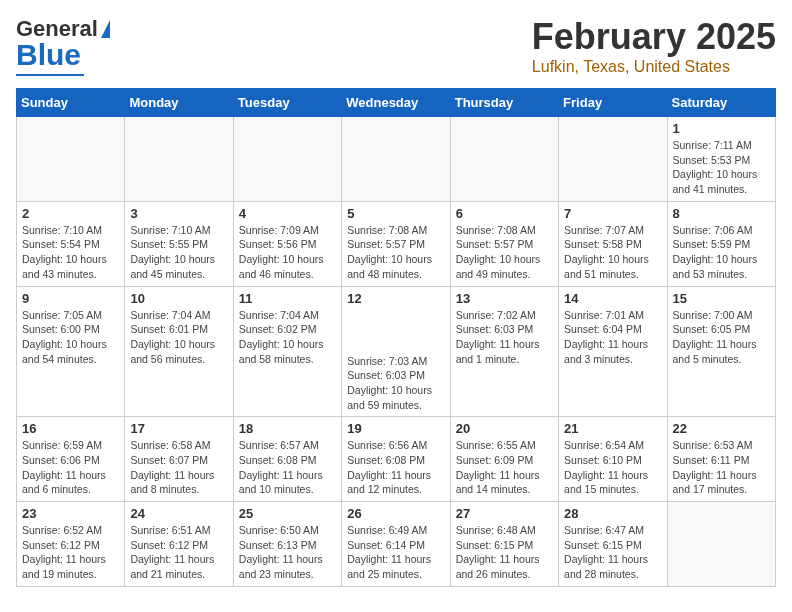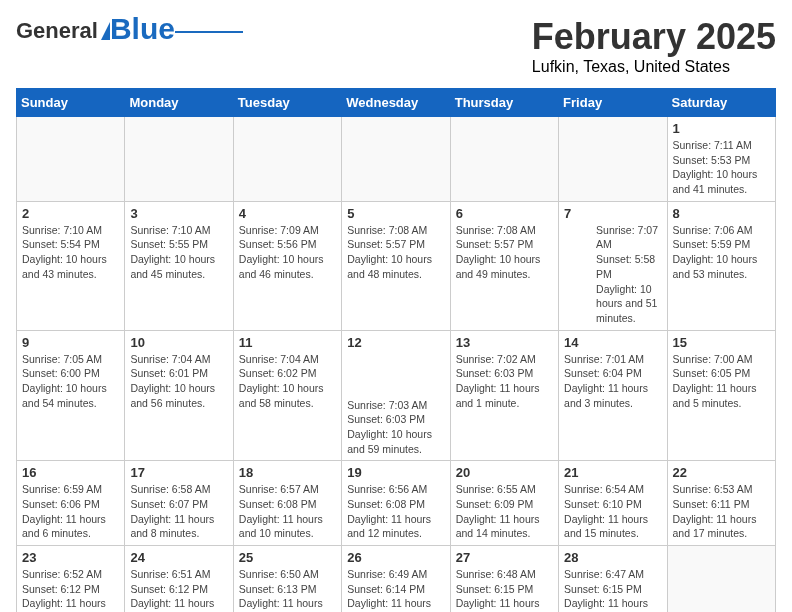--- a/index.html
+++ b/index.html
@@ -11,34 +11,34 @@
       padding: 16px;
     }
     .header {
       display: flex;
       justify-content: space-between;
       align-items: flex-start;
       margin-bottom: 12px;
     }
     .logo {
       display: flex;
-      flex-direction: row;
-      align-items: center;
+      flex-direction: column;
+      align-items: flex-start;
     }
     .title-block {
     }
     .title-block h1 {
       font-size: 36px;
       font-weight: bold;
       color: #333;
     }
     .title-block h2 {
       font-size: 16px;
       font-weight: normal;
-      color: #000000;
+      color: #a16207;
     }
     .calendar {
       width: 100%;
       border-collapse: collapse;
       border: 1px solid #ccc;
     }
     .calendar th {
       background: #1565c0;
       color: #fff;
       padding: 6px 4px;
@@ -149,21 +149,21 @@
 Daylight: 10 hours and 48 minutes.</div>
         </td>
         <td>
           <span class="day-number">6</span>
           <div class="day-info" style="white-space: pre-line;">Sunrise: 7:08 AM
 Sunset: 5:57 PM
 Daylight: 10 hours and 49 minutes.</div>
         </td>
         <td>
           <span class="day-number">7</span>
-          <div class="day-info" style="white-space: pre-line; margin-left: 32px;">Sunrise: 7:07 AM
+          <div class="day-info" style="white-space: pre-line;">Sunrise: 7:07 AM
 Sunset: 5:58 PM
 Daylight: 10 hours and 51 minutes.</div>
         </td>
         <td>
           <span class="day-number">8</span>
           <div class="day-info" style="white-space: pre-line;">Sunrise: 7:06 AM
 Sunset: 5:59 PM
 Daylight: 10 hours and 53 minutes.</div>
         </td>
       </tr>

